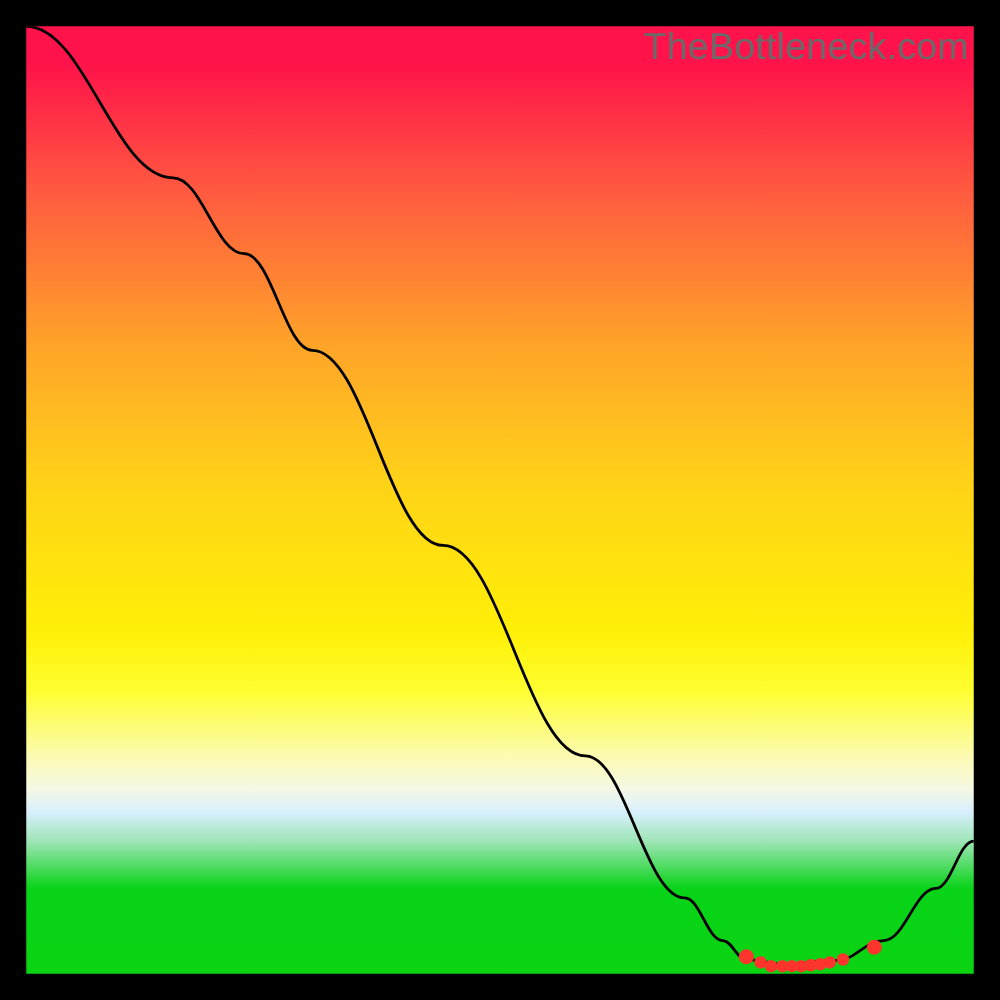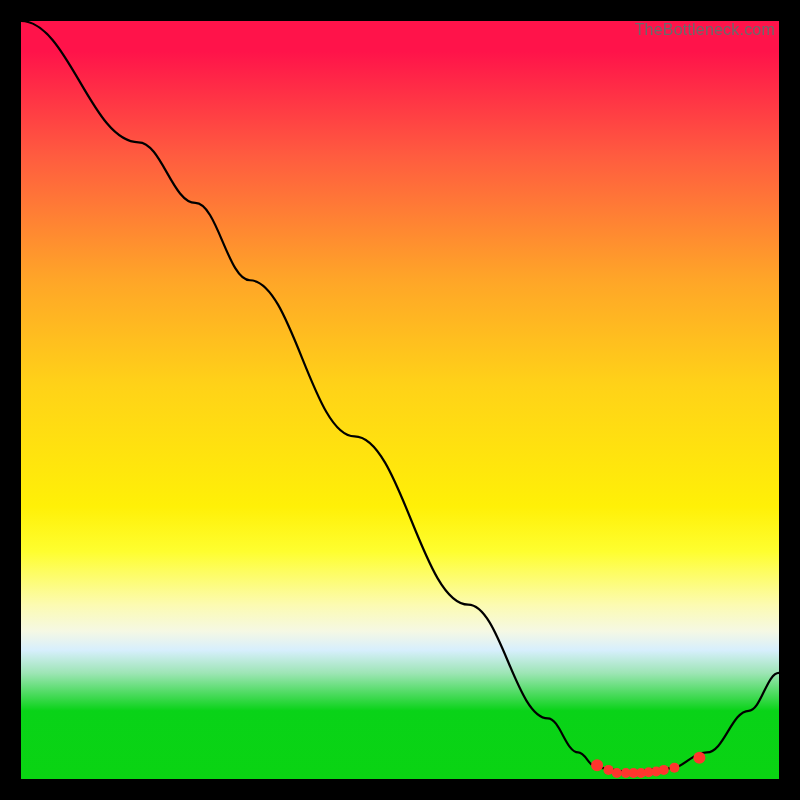--- a/index.html
+++ b/index.html
@@ -23,21 +23,21 @@
       #d7effd 83%,
       #9ee5b6 86%,
       #09d318 91%,
       #0ad412 100%
     );
   }
   .watermark {
     position: absolute;
     top: 0; right: 4px;
     font-family: Arial, Helvetica, sans-serif;
-    font-size: 16px;
+    font-size: 30px;
     color: #6a6a6a;
     font-weight: 400;
     letter-spacing: 0.2px;
     user-select: none;
   }
   .svg-overlay {
     position: absolute;
     left: 0; top: 0;
     width: 758px; height: 758px;
     pointer-events: none;

